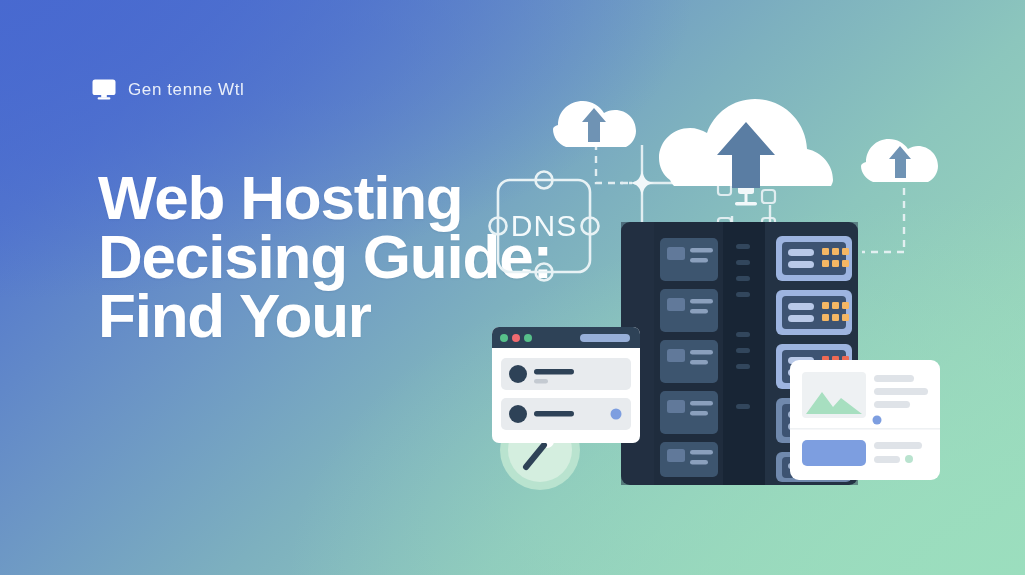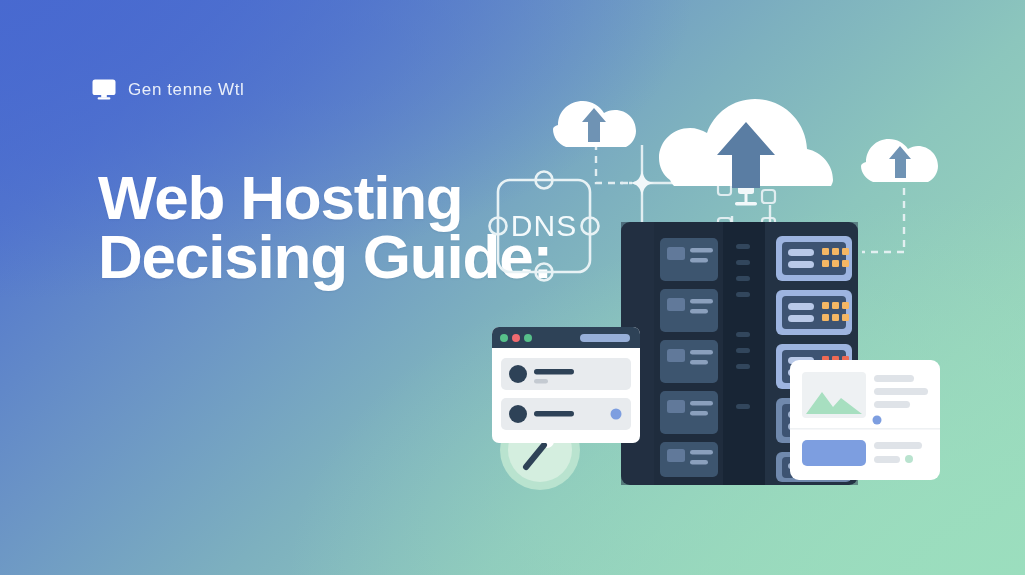--- a/index.html
+++ b/index.html
@@ -73,20 +73,21 @@
         <rect x="9.2" y="16" width="5.6" height="2.6" fill="#ffffff"></rect>
         <rect x="5.6" y="18.3" width="12.8" height="2.3" rx="1.1" fill="#ffffff"></rect>
       </svg>
     </span>
     <span class="logo-text">Gen tenne Wtl</span>
   </div>
 
   <h1 class="headline">
     <span class="ln">Web Hosting</span>
     <span class="ln">Decising Guide:</span>
+    <span class="ln">Find Your</span>
   </h1>
 
   <div class="illus">
     <svg viewBox="0 0 500 440" xmlns="http://www.w3.org/2000/svg">
 
       <g stroke="#eaf3f6" stroke-width="2.4" fill="none" opacity=".92">
         <path d="M126 60 L126 99" stroke-dasharray="7 6"></path>
         <path d="M126 99 L126 113 L166 113" stroke-dasharray="7 6"></path>
         <path d="M150 113 L170 113" stroke-dasharray="3 6"></path>
         <path d="M172 75 L172 186"></path>

